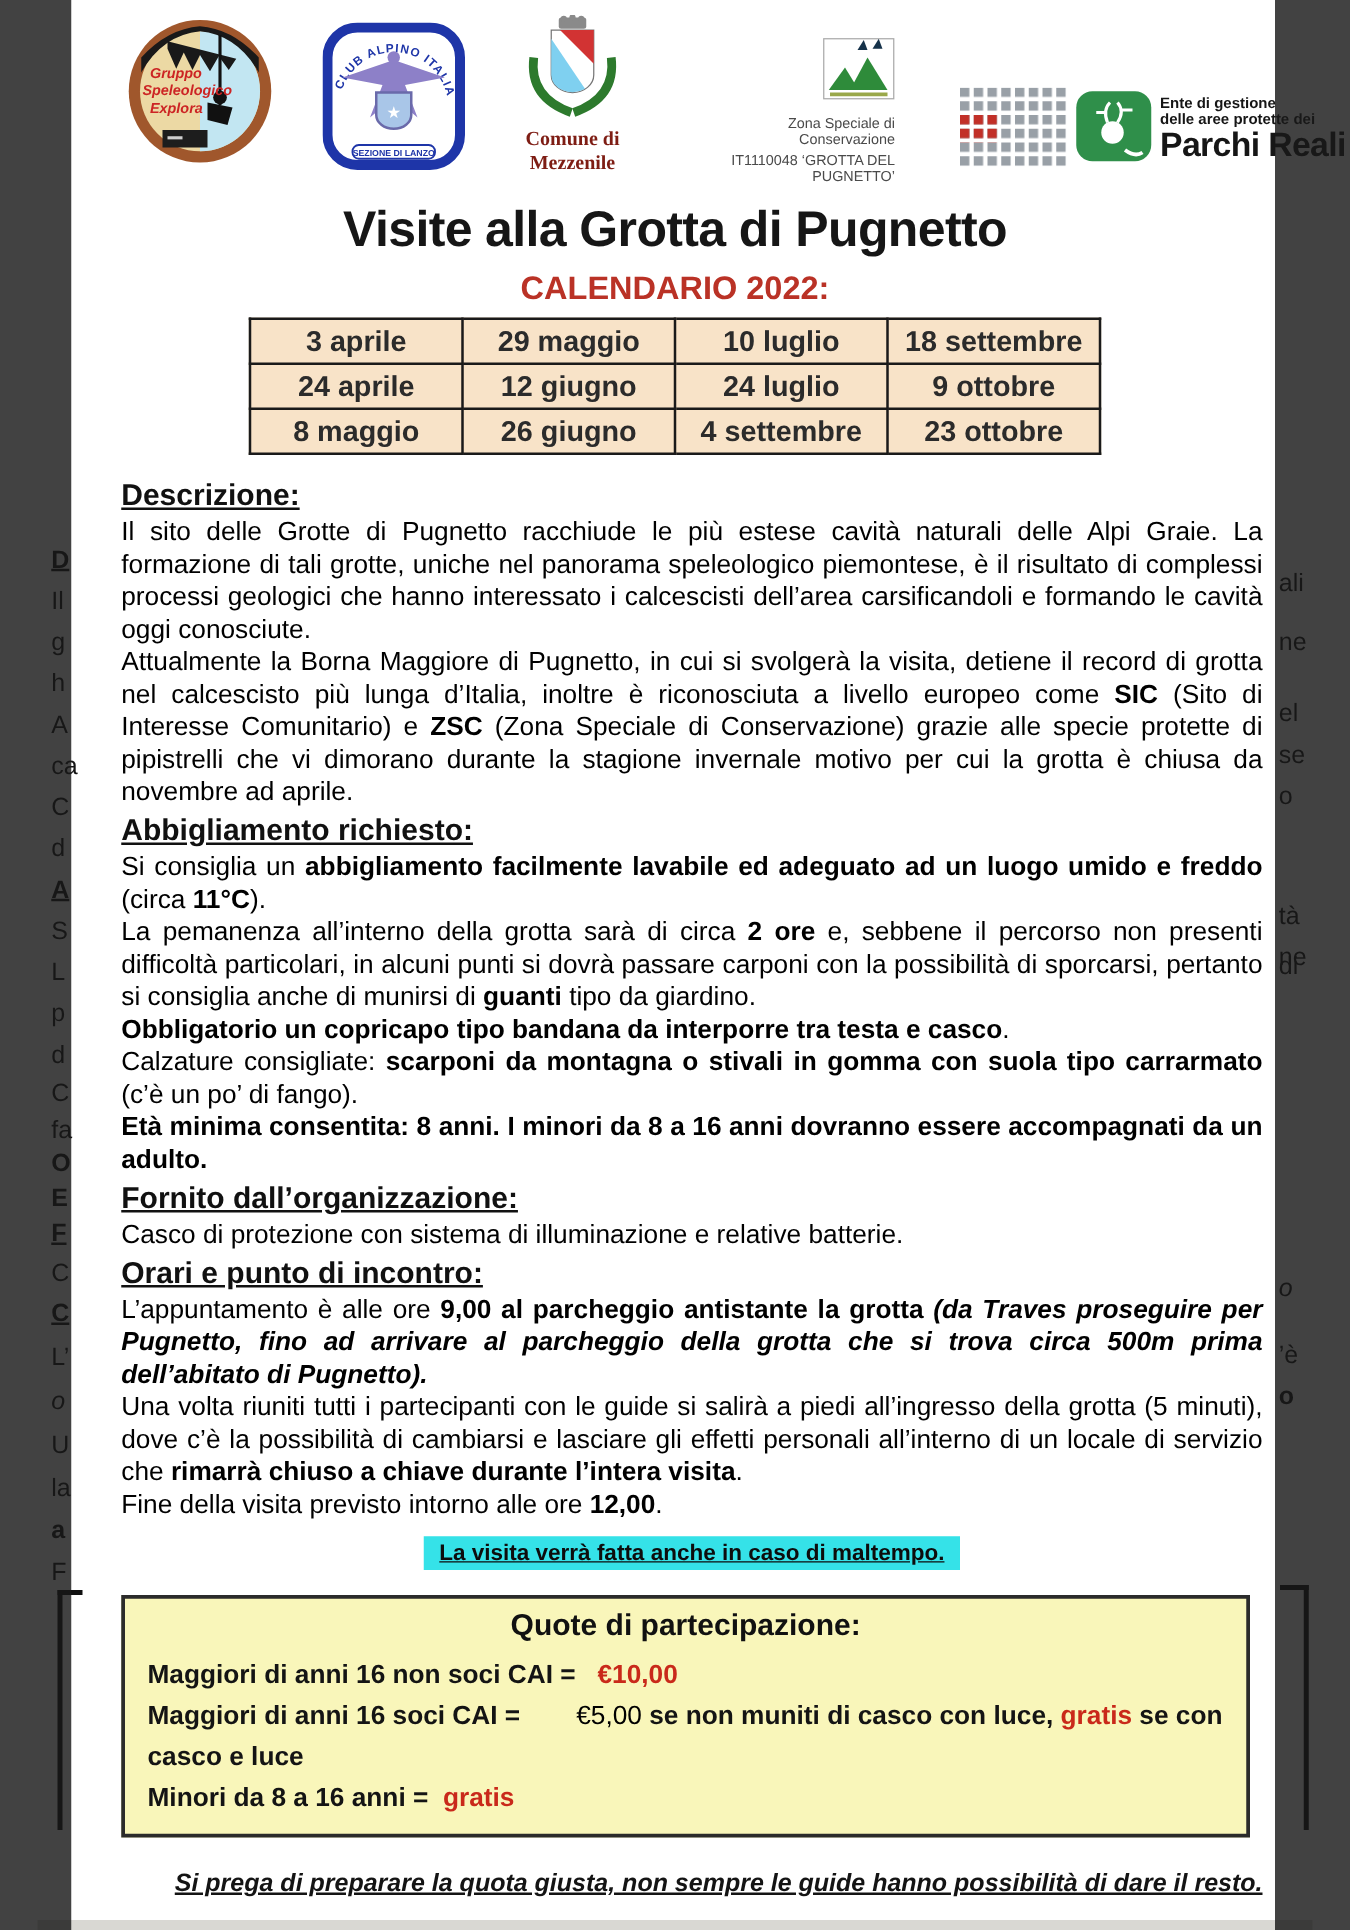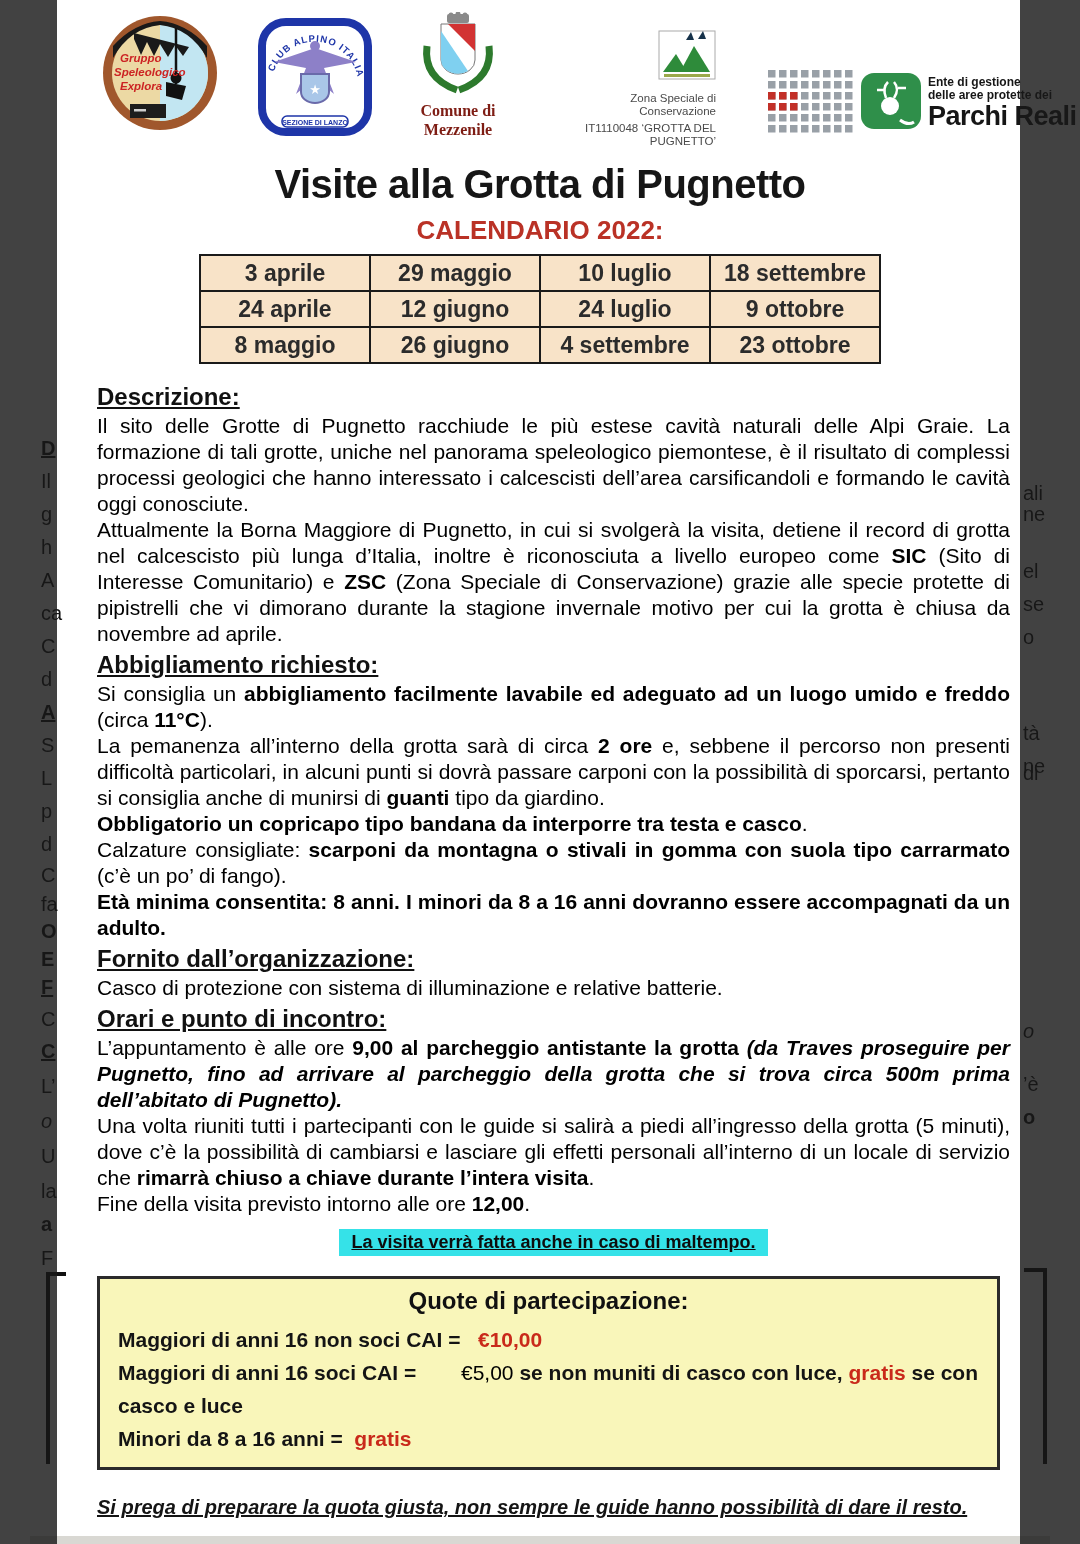--- a/index.html
+++ b/index.html
@@ -58,21 +58,21 @@
     padding:3px 12px;
   }
 
   .quote-box{
     margin:20px 10px 0 0;border:3.5px solid #2b2b2b;background:#f9f6ba;
     padding:8px 18px 12px 18px;
   }
   .quote-title{text-align:center;font-size:24px;font-weight:800;color:#111;margin-bottom:8px;}
   .quote-line{font-size:21px;line-height:33px;font-weight:bold;color:#141414;}
 
-  .note-wrap{text-align:left;margin-top:26px;}
+  .note-wrap{text-align:right;margin-top:26px;}
   .note{font-size:20px;font-weight:bold;font-style:italic;text-decoration:underline;color:#141414;}
 
   .max-visitors{text-align:center;font-size:17px;font-weight:800;color:#141414;margin-top:30px;}
 </style>
 </head>
 <body>
 
 <div class="flyer">
 
   <div class="logo-row">
@@ -255,21 +255,21 @@
     <div style="top: 1008px;">C</div>
     <div style="top: 1040px; font-weight: bold; text-decoration: underline;">C</div>
     <div style="top: 1075px;">L’</div>
     <div style="top: 1110px; font-style: italic;">o</div>
     <div style="top: 1145px;">U</div>
     <div style="top: 1180px;">la</div>
     <div style="top: 1213px; font-weight: bold;">a</div>
     <div style="top: 1247px;">F</div>
   </div>
 <div class="edge-col" id="edge-right">
-    <div style="top: 482px;">ali</div>
+    <div style="top: 456px;">ali</div>
     <div style="top: 503px;">ne</div>
     <div style="top: 560px;">el</div>
     <div style="top: 593px;">se</div>
     <div style="top: 626px;">o</div>
     <div style="top: 722px;">tà</div>
     <div style="top: 755px;">ne</div>
     <div style="top: 762px;">di</div>
     <div style="top: 1020px; font-style: italic;">o</div>
     <div style="top: 1073px;">’è</div>
     <div style="top: 1106px; font-weight: bold;">o</div>

